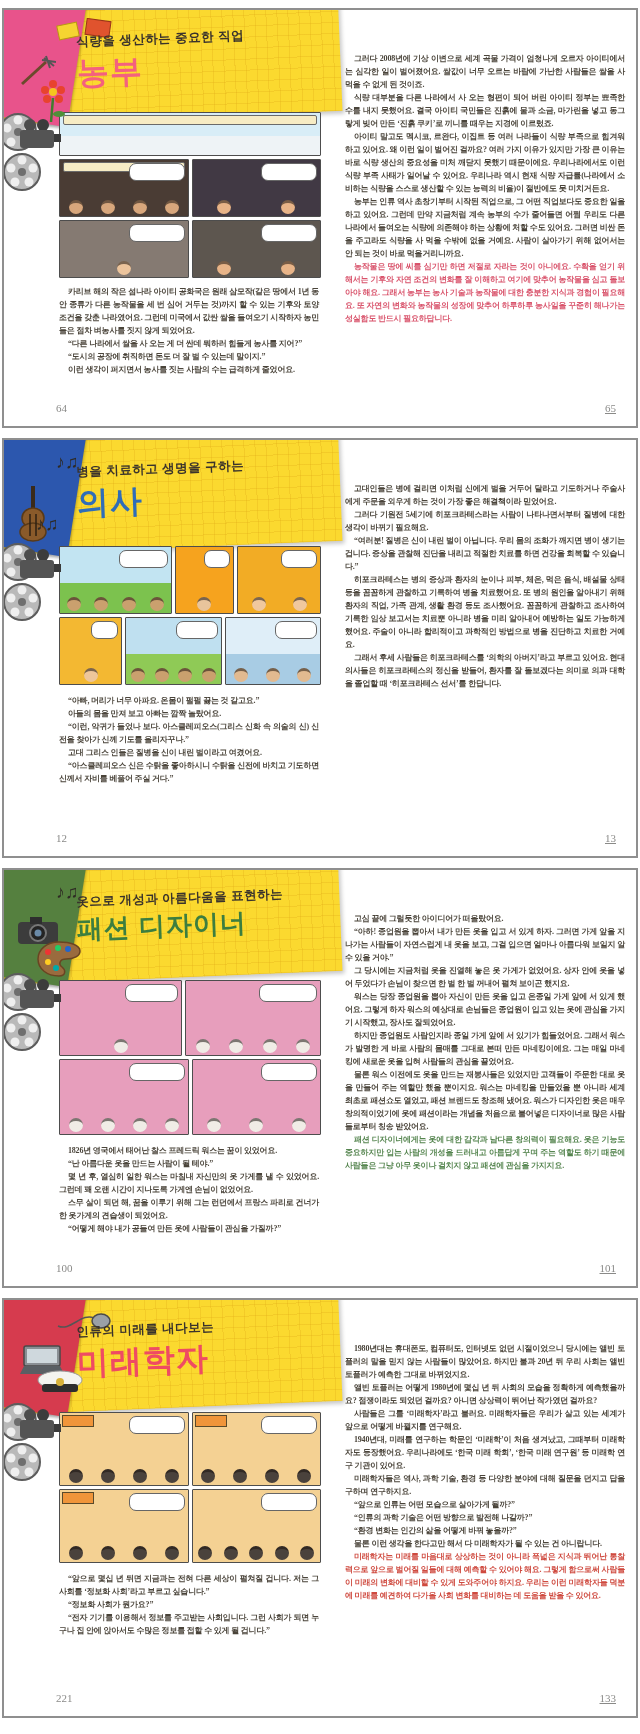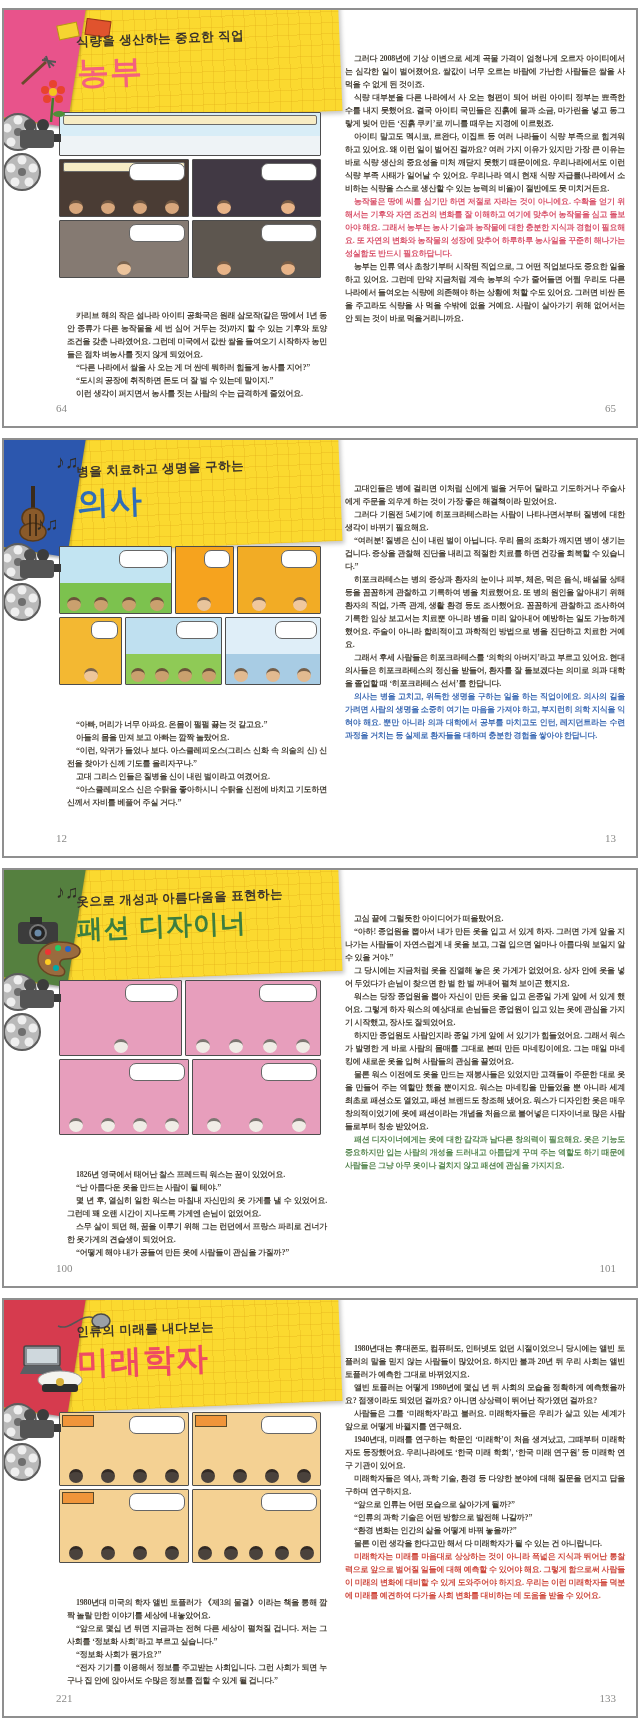--- a/index.html
+++ b/index.html
@@ -41,27 +41,27 @@
        border:1px solid #5a4a2a;}
   .bubble{position:absolute;right:3px;top:3px;width:42%;height:16px;background:#ffffff;
           border:1px solid #666;border-radius:7px;}
   .figs{position:absolute;left:0;right:0;bottom:2px;height:60%;display:flex;
         align-items:flex-end;justify-content:space-around;}
   .head{width:14px;height:14px;border-radius:50%;border-top:3px solid rgba(30,22,16,.55);
         box-sizing:border-box;}
   
   .ltext,.rtext{position:absolute;font-size:8px;line-height:13px;color:#4a443a;
                 text-align:justify;letter-spacing:-.2px;}
-  .ltext{left:63px;width:260px;margin-top:24px;}
+  .ltext{left:55px;width:260px;}
   .rtext{left:341px;width:280px;top:42px;}
   .ltext p,.rtext p{margin:0;text-indent:9px;font-weight:bold;}
   .pnum{position:absolute;bottom:12px;font-size:11px;color:#8a8a88;
         font-family:"Liberation Serif","DejaVu Serif",serif;}
   .pnum.left{left:52px;}
-  .pnum.right{right:20px;}
+  .pnum.right{right:20px;text-decoration:underline;}
   .icon svg{display:block;}
 </style>
 </head>
 <body>
 
 <div id="spreads">
   <section class="spread">
     <div class="note"></div>
     <div class="patch" style="background: rgb(232, 83, 139);"></div>
     <div class="doodle icon">
@@ -166,22 +166,22 @@
     <div class="ltext" style="top: 275px;">
         <p>카리브 해의 작은 섬나라 아이티 공화국은 원래 삼모작(같은 땅에서 1년 동안 종류가 다른 농작물을 세 번 심어 거두는 것)까지 할 수 있는 기후와 토양 조건을 갖춘 나라였어요. 그런데 미국에서 값싼 쌀을 들여오기 시작하자 농민들은 점차 벼농사를 짓지 않게 되었어요.</p>
         <p>“다른 나라에서 쌀을 사 오는 게 더 싼데 뭐하러 힘들게 농사를 지어?”</p>
         <p>“도시의 공장에 취직하면 돈도 더 잘 벌 수 있는데 말이지.”</p>
         <p>이런 생각이 퍼지면서 농사를 짓는 사람의 수는 급격하게 줄었어요.</p>
       </div>
     <div class="rtext">
         <p>그러다 2008년에 기상 이변으로 세계 곡물 가격이 엄청나게 오르자 아이티에서는 심각한 일이 벌어졌어요. 쌀값이 너무 오르는 바람에 가난한 사람들은 쌀을 사 먹을 수 없게 된 것이죠.</p>
         <p>식량 대부분을 다른 나라에서 사 오는 형편이 되어 버린 아이티 정부는 뾰족한 수를 내지 못했어요. 결국 아이티 국민들은 진흙에 물과 소금, 마가린을 넣고 동그랗게 빚어 만든 ‘진흙 쿠키’로 끼니를 때우는 지경에 이르렀죠.</p>
         <p>아이티 말고도 멕시코, 르완다, 이집트 등 여러 나라들이 식량 부족으로 힘겨워 하고 있어요. 왜 이런 일이 벌어진 걸까요? 여러 가지 이유가 있지만 가장 큰 이유는 바로 식량 생산의 중요성을 미처 깨닫지 못했기 때문이에요. 우리나라에서도 이런 식량 부족 사태가 일어날 수 있어요. 우리나라 역시 현재 식량 자급률(나라에서 소비하는 식량을 스스로 생산할 수 있는 능력의 비율)이 절반에도 못 미치거든요.</p>
+        <p>농부는 인류 역사 초창기부터 시작된 직업으로, 그 어떤 직업보다도 중요한 일을 하고 있어요. 그런데 만약 지금처럼 계속 농부의 수가 줄어들면 어쩜 우리도 다른 나라에서 들여오는 식량에 의존해야 하는 상황에 처할 수도 있어요. 그러면 비싼 돈을 주고라도 식량을 사 먹을 수밖에 없을 거예요. 사람이 살아가기 위해 없어서는 안 되는 것이 바로 먹을거리니까요.</p>
         <p style="color: rgb(217, 83, 107);">농작물은 땅에 씨를 심기만 하면 저절로 자라는 것이 아니에요. 수확을 얻기 위해서는 기후와 자연 조건의 변화를 잘 이해하고 여기에 맞추어 농작물을 심고 돌보아야 해요. 그래서 농부는 농사 기술과 농작물에 대한 충분한 지식과 경험이 필요해요. 또 자연의 변화와 농작물의 성장에 맞추어 하루하루 농사일을 꾸준히 해나가는 성실함도 반드시 필요하답니다.</p>
-        <p>농부는 인류 역사 초창기부터 시작된 직업으로, 그 어떤 직업보다도 중요한 일을 하고 있어요. 그런데 만약 지금처럼 계속 농부의 수가 줄어들면 어쩜 우리도 다른 나라에서 들여오는 식량에 의존해야 하는 상황에 처할 수도 있어요. 그러면 비싼 돈을 주고라도 식량을 사 먹을 수밖에 없을 거예요. 사람이 살아가기 위해 없어서는 안 되는 것이 바로 먹을거리니까요.</p>
       </div>
     <div class="pnum left">64</div>
     <div class="pnum right">65</div>
   </section>
 
   <section class="spread">
     <div class="note"></div>
     <div class="patch" style="background: rgb(44, 87, 174);"></div>
     <div class="doodle icon">
         <svg width="40" height="26" viewBox="0 0 40 26">
@@ -293,21 +293,20 @@
         <p>“이런, 악귀가 들었나 보다. 아스클레피오스(그리스 신화 속 의술의 신) 신전을 찾아가 신께 기도를 올리자꾸나.”</p>
         <p>고대 그리스 인들은 질병을 신이 내린 벌이라고 여겼어요.</p>
         <p>“아스클레피오스 신은 수탉을 좋아하시니 수탉을 신전에 바치고 기도하면 신께서 자비를 베풀어 주실 거다.”</p>
       </div>
     <div class="rtext">
         <p>고대인들은 병에 걸리면 이처럼 신에게 벌을 거두어 달라고 기도하거나 주술사에게 주문을 외우게 하는 것이 가장 좋은 해결책이라 믿었어요.</p>
         <p>그러다 기원전 5세기에 히포크라테스라는 사람이 나타나면서부터 질병에 대한 생각이 바뀌기 필요해요.</p>
         <p>“여러분! 질병은 신이 내린 벌이 아닙니다. 우리 몸의 조화가 깨지면 병이 생기는 겁니다. 증상을 관찰해 진단을 내리고 적절한 치료를 하면 건강을 회복할 수 있습니다.”</p>
         <p>히포크라테스는 병의 증상과 환자의 눈이나 피부, 체온, 먹은 음식, 배설물 상태 등을 꼼꼼하게 관찰하고 기록하여 병을 치료했어요. 또 병의 원인을 알아내기 위해 환자의 직업, 가족 관계, 생활 환경 등도 조사했어요. 꼼꼼하게 관찰하고 조사하여 기록한 임상 보고서는 치료뿐 아니라 병을 미리 알아내어 예방하는 일도 가능하게 했어요. 주술이 아니라 합리적이고 과학적인 방법으로 병을 진단하고 치료한 거예요.</p>
         <p>그래서 후세 사람들은 히포크라테스를 ‘의학의 아버지’라고 부르고 있어요. 현대 의사들은 히포크라테스의 정신을 받들어, 환자를 잘 돌보겠다는 의미로 의과 대학을 졸업할 때 ‘히포크라테스 선서’를 한답니다.</p>
-        <p style="color: rgb(63, 108, 180);">의사는 병을 고치고, 위독한 생명을 구하는 일을 하는 직업이에요. 의사의 길을 가려면 사람의 생명을 소중히 여기는 마음을 가져야 하고, 부지런히 의학 지식을 익혀야 해요. 뿐만 아니라 의과 대학에서 공부를 마치고도 인턴, 레지던트라는 수련 과정을 거치는 등 실제로 환자들을 대하며 충분한 경험을 쌓아야 한답니다.</p>
       </div>
     <div class="pnum left">12</div>
     <div class="pnum right">13</div>
   </section>
 
   <section class="spread">
     <div class="note"></div>
     <div class="patch" style="background: rgb(85, 128, 63);"></div>
     <div class="doodle icon">
         <svg width="40" height="26" viewBox="0 0 40 26">
@@ -521,21 +520,20 @@
               <div class="head" style="background: rgb(74, 66, 60);"></div>
               <div class="head" style="background: rgb(74, 66, 60);"></div>
               <div class="head" style="background: rgb(74, 66, 60);"></div>
               <div class="head" style="background: rgb(74, 66, 60);"></div>
               <div class="head" style="background: rgb(74, 66, 60);"></div>
             </div>
           </div>
         </div>
       </div>
     <div class="ltext" style="top: 272px;">
-        <p>1980년대 미국의 학자 앨빈 토플러가 《제3의 물결》이라는 책을 통해 깜짝 놀랄 만한 이야기를 세상에 내놓았어요.</p>
         <p>“앞으로 몇십 년 뒤면 지금과는 전혀 다른 세상이 펼쳐질 겁니다. 저는 그 사회를 ‘정보화 사회’라고 부르고 싶습니다.”</p>
         <p>“정보화 사회가 뭔가요?”</p>
         <p>“전자 기기를 이용해서 정보를 주고받는 사회입니다. 그런 사회가 되면 누구나 집 안에 앉아서도 수많은 정보를 접할 수 있게 될 겁니다.”</p>
       </div>
     <div class="rtext">
         <p>1980년대는 휴대폰도, 컴퓨터도, 인터넷도 없던 시절이었으니 당시에는 앨빈 토플러의 말을 믿지 않는 사람들이 많았어요. 하지만 불과 20년 뒤 우리 사회는 앨빈 토플러가 예측한 그대로 바뀌었지요.</p>
         <p>앨빈 토플러는 어떻게 1980년에 몇십 년 뒤 사회의 모습을 정확하게 예측했을까요? 점쟁이라도 되었던 걸까요? 아니면 상상력이 뛰어난 작가였던 걸까요?</p>
         <p>사람들은 그를 ‘미래학자’라고 불러요. 미래학자들은 우리가 살고 있는 세계가 앞으로 어떻게 바뀔지를 연구해요.</p>
         <p>1940년대, 미래를 연구하는 학문인 ‘미래학’이 처음 생겨났고, 그때부터 미래학자도 등장했어요. 우리나라에도 ‘한국 미래 학회’, ‘한국 미래 연구원’ 등 미래학 연구 기관이 있어요.</p>
         <p>미래학자들은 역사, 과학 기술, 환경 등 다양한 분야에 대해 질문을 던지고 답을 구하며 연구하지요.</p>

